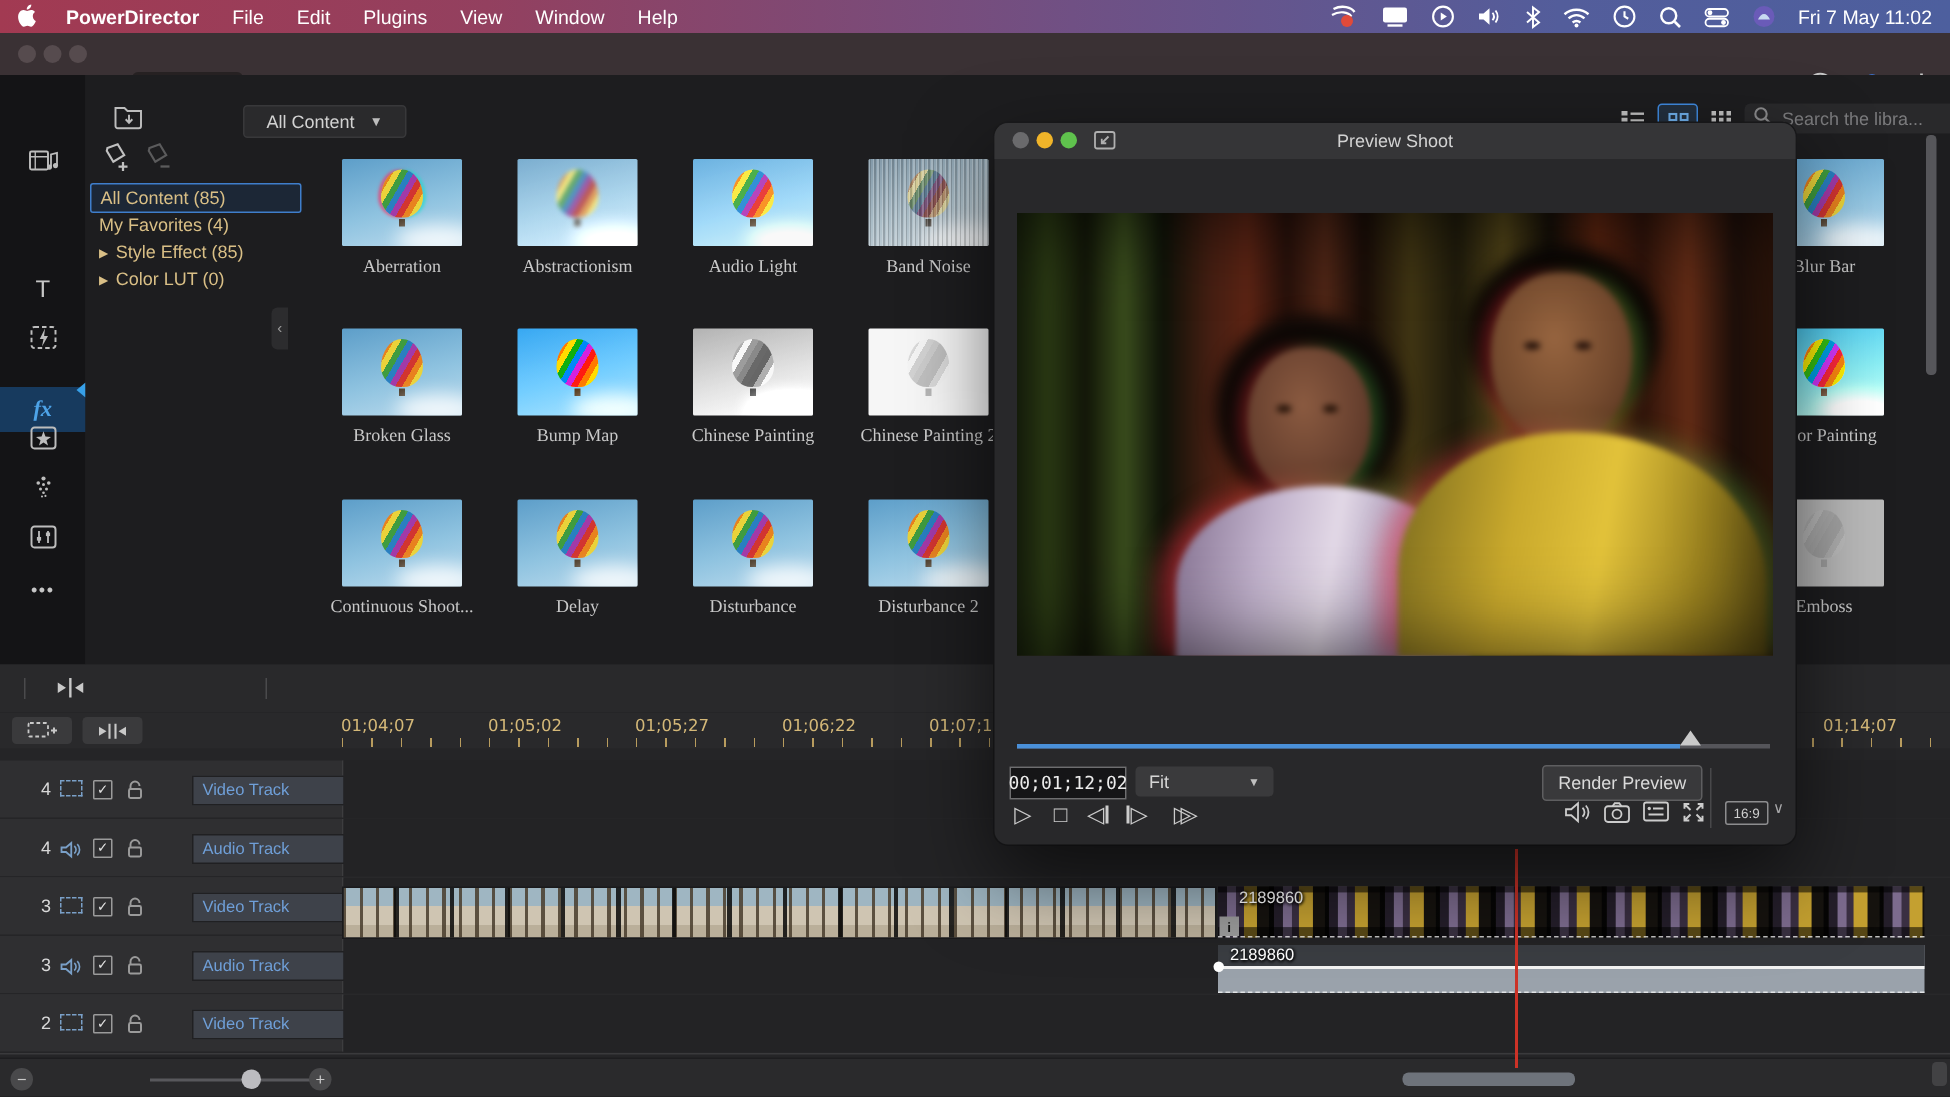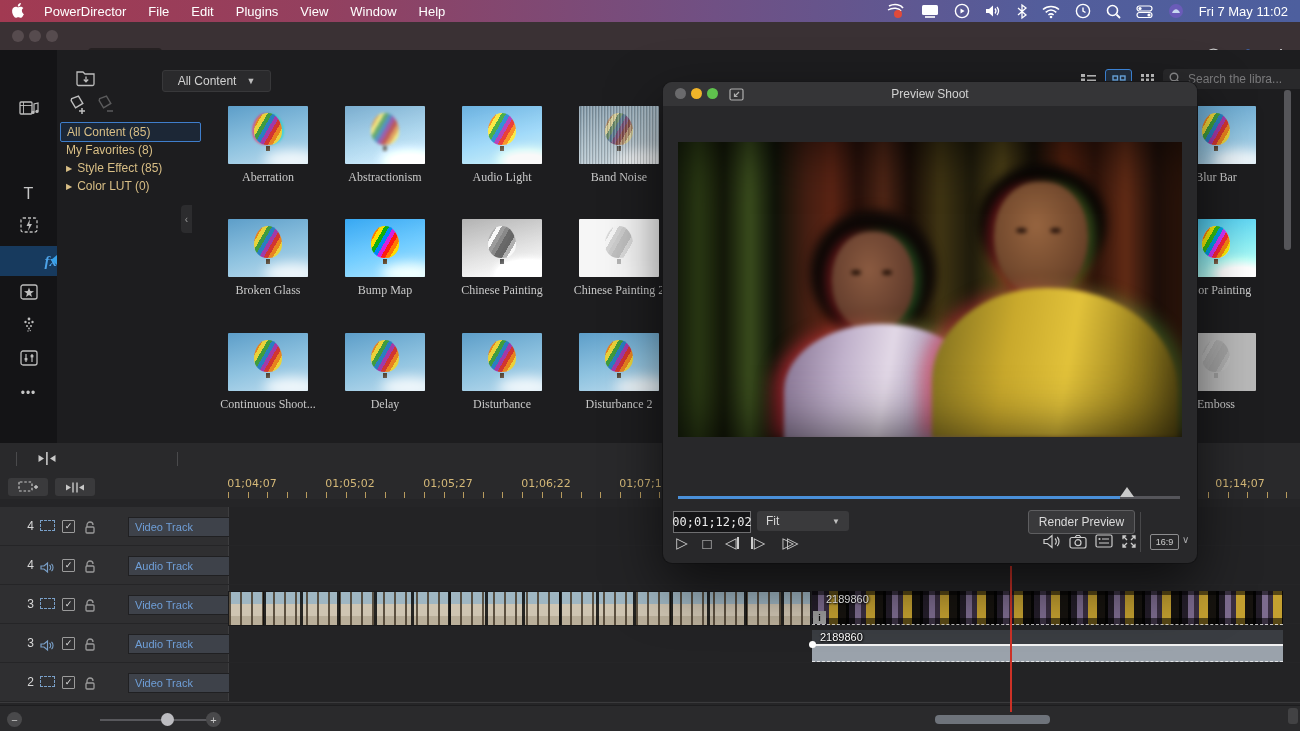--- a/index.html
+++ b/index.html
@@ -6,21 +6,21 @@
     font-family:"Liberation Sans","DejaVu Sans",sans-serif;-webkit-font-smoothing:antialiased;}
   .abs{position:absolute;}
   #stage{position:relative;width:1300px;height:731px;background:#1e1e20;}
 
   
   #menubar{left:0;top:0;width:1300px;height:22px;
     background:linear-gradient(90deg,#a23a52 0%,#93405f 25%,#705084 55%,#535d9b 80%,#4d5f9e 100%);
     display:flex;align-items:center;color:#fff;font-size:13px;}
   #menubar .mleft{display:flex;align-items:center;padding-left:12px;}
   #menubar .mitem{padding:0 11px;white-space:nowrap;}
-  #menubar .mitem.bold{font-weight:400;}
+  #menubar .mitem.bold{font-weight:700;}
   #menubar .mright{margin-left:auto;display:flex;align-items:center;gap:15px;padding-right:12px;}
   #menubar svg{display:block;}
   .clocktxt{font-size:13px;white-space:nowrap;}
 
   
   #titlebar{left:0;top:22px;width:1300px;height:28px;background:#3a3134;border-bottom:1px solid #242021;}
   .tl-dot{width:12px;height:12px;border-radius:50%;background:#564b4e;top:8px;}
   #producebtn{left:88px;top:26px;width:74px;height:20px;background:#262122;border-radius:4px;color:#d6d6d6;
     font-size:12px;display:flex;align-items:center;justify-content:center;gap:6px;}
   #producebtn .chev{font-size:13px;color:#e0e0e0;}
@@ -297,21 +297,21 @@
     </div>
     <div class="abs tool" style="top:129px;">
       <span class="ttxt">T</span>
     </div>
     <div class="abs tool" style="top:162px;">
       <span><svg width="18" height="16" viewBox="0 0 18 16">
             <rect x="1" y="1" width="16" height="14" rx="2" stroke="#bdbdbd" stroke-width="1.3" fill="none" stroke-dasharray="3 2"></rect>
             <path d="M10 2 L6.5 9 H9 L8 14 L12 7 H9.4 Z" fill="#bdbdbd"></path>
           </svg></span>
     </div>
-    <div class="abs tool sel" style="top:196px;justify-content:flex-end;">
+    <div class="abs tool sel" style="top:208px;">
       <span class="fxtxt">fx</span>
     </div>
     <div class="abs fx-arrow" style="top:205px;"></div>
     <div class="abs tool" style="top:229px;">
       <span><svg width="18" height="16" viewBox="0 0 18 16">
             <rect x="1" y="1" width="16" height="14" rx="2" stroke="#bdbdbd" stroke-width="1.3" fill="none"></rect>
             <path d="M9 3.5 L10.3 7 L14 7.3 L11 9.5 L12 13 L9 11 L6 13 L7 9.5 L4 7.3 L7.7 7 Z" fill="#bdbdbd"></path>
           </svg></span>
     </div>
     <div class="abs tool" style="top:262px;">
@@ -409,21 +409,21 @@
     <span class="abs tagic" style="left:39px;">
       <svg width="22" height="22" viewBox="0 0 22 22" opacity=".38">
           <path d="M3 6 L9 2 L15 8 L9 14 L3 8 Z" stroke="#c0c0c0" stroke-width="1.4" fill="none" transform="rotate(14 9 8)"></path>
           <path d="M11 17 h6" stroke="#c0c0c0" stroke-width="1.5"></path>
         </svg>
     </span>
     <div class="abs cat sel" style="top:72px;">
       <span>All Content (85)</span>
     </div>
     <div class="abs cat" style="top:91px;">
-      <span>My Favorites (8)</span>
+      <span>My Favorites (4)</span>
     </div>
     <div class="abs cat" style="top:109px;">
       <span class="tri">▶</span>
       <span>Style Effect (85)</span>
     </div>
     <div class="abs cat" style="top:127px;">
       <span class="tri">▶</span>
       <span>Color LUT (0)</span>
     </div>
     <div class="abs" id="collapse-handle">

